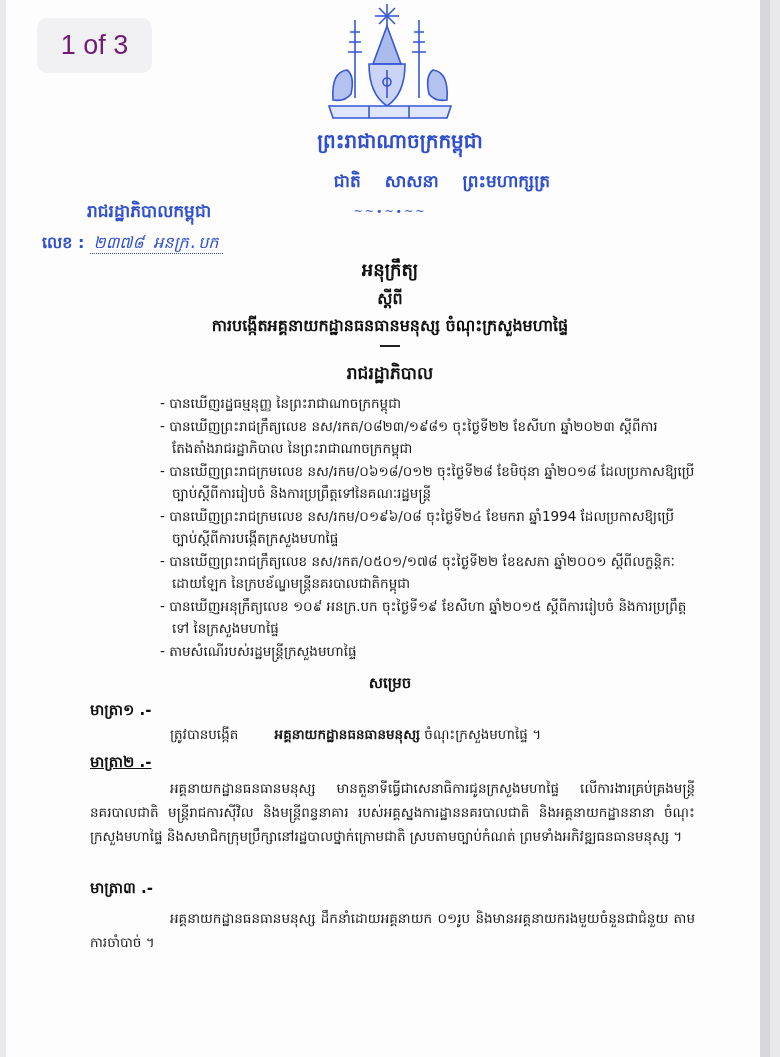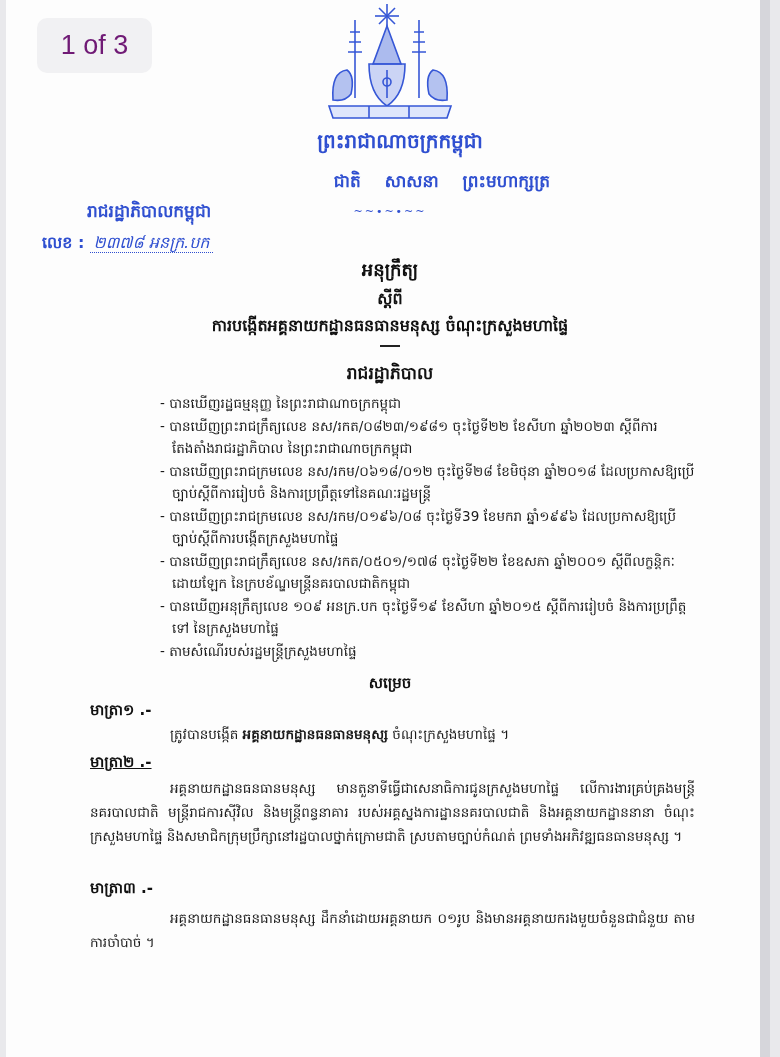--- a/index.html
+++ b/index.html
@@ -7,34 +7,34 @@
   .page{position:absolute;left:6px;top:0;width:764px;height:1057px;background:#fdfdfd;}
   .edge-right{position:absolute;right:0;top:0;width:10px;height:1057px;background:#d6d6db;}
   .page-badge{position:absolute;left:37px;top:18px;width:115px;height:55px;border-radius:10px;background:#f1f1f3;display:flex;align-items:center;justify-content:center;font-family:"Liberation Sans",sans-serif;font-size:27px;color:#701a75;}
   .emblem{position:absolute;left:325px;top:2px;width:130px;height:122px;}
   .kingdom{position:absolute;left:250px;top:128px;width:300px;text-align:center;font-size:20px;font-weight:bold;color:#2f4fd0;}
   .motto{position:absolute;left:250px;top:170px;width:300px;text-align:right;font-size:17px;font-weight:bold;color:#2f4fd0;word-spacing:18px;}
   .ornament{position:absolute;left:330px;top:205px;width:120px;height:10px;text-align:center;color:#2f4fd0;font-size:11px;letter-spacing:2px;}
   .gov-left{position:absolute;left:42px;top:200px;font-size:17px;font-weight:bold;color:#2f4fd0;margin-left:45px;}
   .ref-no{position:absolute;left:42px;top:232px;font-size:16px;color:#2f4fd0;}
   .ref-no .lbl{font-weight:bold;}
-  .ref-no .hand{font-style:italic;border-bottom:1px dotted #2f4fd0;padding:0 4px;}
+  .ref-no .hand{font-style:italic;border-bottom:1px dotted #2f4fd0;padding:0 4px;font-family:Liberation Mono, monospace;}
   .center{position:absolute;left:0;width:780px;text-align:center;color:#111;}
   .t1{top:258px;font-size:18px;font-weight:bold;}
   .t2{top:288px;font-size:16px;font-weight:bold;}
   .t3{top:315px;font-size:16px;font-weight:bold;}
   .rule{position:absolute;left:380px;top:345px;width:20px;height:2px;background:#222;}
   .t4{top:362px;font-size:17px;font-weight:bold;}
   .bullets{position:absolute;left:160px;top:392px;width:535px;font-size:13.5px;line-height:22px;color:#1a1a1a;margin:0;padding:0;list-style:none;}
   .bullets li{padding-left:12px;text-indent:-12px;margin-bottom:1px;}
   .t5{top:673px;font-size:15px;font-weight:bold;}
   .article-h{position:absolute;left:90px;font-size:15px;font-weight:bold;color:#111;}
   .para{position:absolute;left:90px;width:605px;font-size:13.5px;line-height:24px;color:#1a1a1a;text-align:justify;}
   .indent{text-indent:80px;}
-  .bold{font-weight:bold;}
+  .bold{font-weight:bold;margin-left:32px;}
 </style>
 </head>
 <body>
 
 <div class="page">
   <div class="edge-right"></div>
 </div>
 
 <div class="page-badge">1 of 3</div>
 
@@ -83,21 +83,21 @@
 <div class="center t1">អនុក្រឹត្យ</div>
 <div class="center t2">ស្តីពី</div>
 <div class="center t3">ការបង្កើតអគ្គនាយកដ្ឋានធនធានមនុស្ស ចំណុះក្រសួងមហាផ្ទៃ</div>
 <div class="rule"></div>
 <div class="center t4">រាជរដ្ឋាភិបាល</div>
 
 <ul class="bullets">
   <li>- បានឃើញរដ្ឋធម្មនុញ្ញ នៃព្រះរាជាណាចក្រកម្ពុជា</li>
   <li>- បានឃើញព្រះរាជក្រឹត្យលេខ នស/រកត/០៨២៣/១៩៨១ ចុះថ្ងៃទី២២ ខែសីហា ឆ្នាំ២០២៣ ស្តីពីការតែងតាំងរាជរដ្ឋាភិបាល នៃព្រះរាជាណាចក្រកម្ពុជា</li>
   <li>- បានឃើញព្រះរាជក្រមលេខ នស/រកម/០៦១៨/០១២ ចុះថ្ងៃទី២៨ ខែមិថុនា ឆ្នាំ២០១៨ ដែលប្រកាសឱ្យប្រើច្បាប់ស្តីពីការរៀបចំ និងការប្រព្រឹត្តទៅនៃគណៈរដ្ឋមន្ត្រី</li>
-  <li>- បានឃើញព្រះរាជក្រមលេខ នស/រកម/០១៩៦/០៨ ចុះថ្ងៃទី39 ខែមករា ឆ្នាំ១៩៩៦ ដែលប្រកាសឱ្យប្រើច្បាប់ស្តីពីការបង្កើតក្រសួងមហាផ្ទៃ</li>
+  <li>- បានឃើញព្រះរាជក្រមលេខ នស/រកម/០១៩៦/០៨ ចុះថ្ងៃទី២៤ ខែមករា ឆ្នាំ1994 ដែលប្រកាសឱ្យប្រើច្បាប់ស្តីពីការបង្កើតក្រសួងមហាផ្ទៃ</li>
   <li>- បានឃើញព្រះរាជក្រឹត្យលេខ នស/រកត/០៥០១/១៧៨ ចុះថ្ងៃទី២២ ខែឧសភា ឆ្នាំ២០០១ ស្តីពីលក្ខន្តិកៈដោយឡែក នៃក្របខ័ណ្ឌមន្ត្រីនគរបាលជាតិកម្ពុជា</li>
   <li>- បានឃើញអនុក្រឹត្យលេខ ១០៩ អនក្រ.បក ចុះថ្ងៃទី១៩ ខែសីហា ឆ្នាំ២០១៥ ស្តីពីការរៀបចំ និងការប្រព្រឹត្តទៅ នៃក្រសួងមហាផ្ទៃ</li>
   <li>- តាមសំណើរបស់រដ្ឋមន្ត្រីក្រសួងមហាផ្ទៃ</li>
 </ul>
 
 <div class="center t5">សម្រេច</div>
 
 <div class="article-h" style="top:700px;">មាត្រា១ .-</div>
 <div class="para indent" style="top:722px;">
   <span>ត្រូវបានបង្កើត </span><span class="bold">អគ្គនាយកដ្ឋានធនធានមនុស្ស</span><span> ចំណុះក្រសួងមហាផ្ទៃ ។</span>

